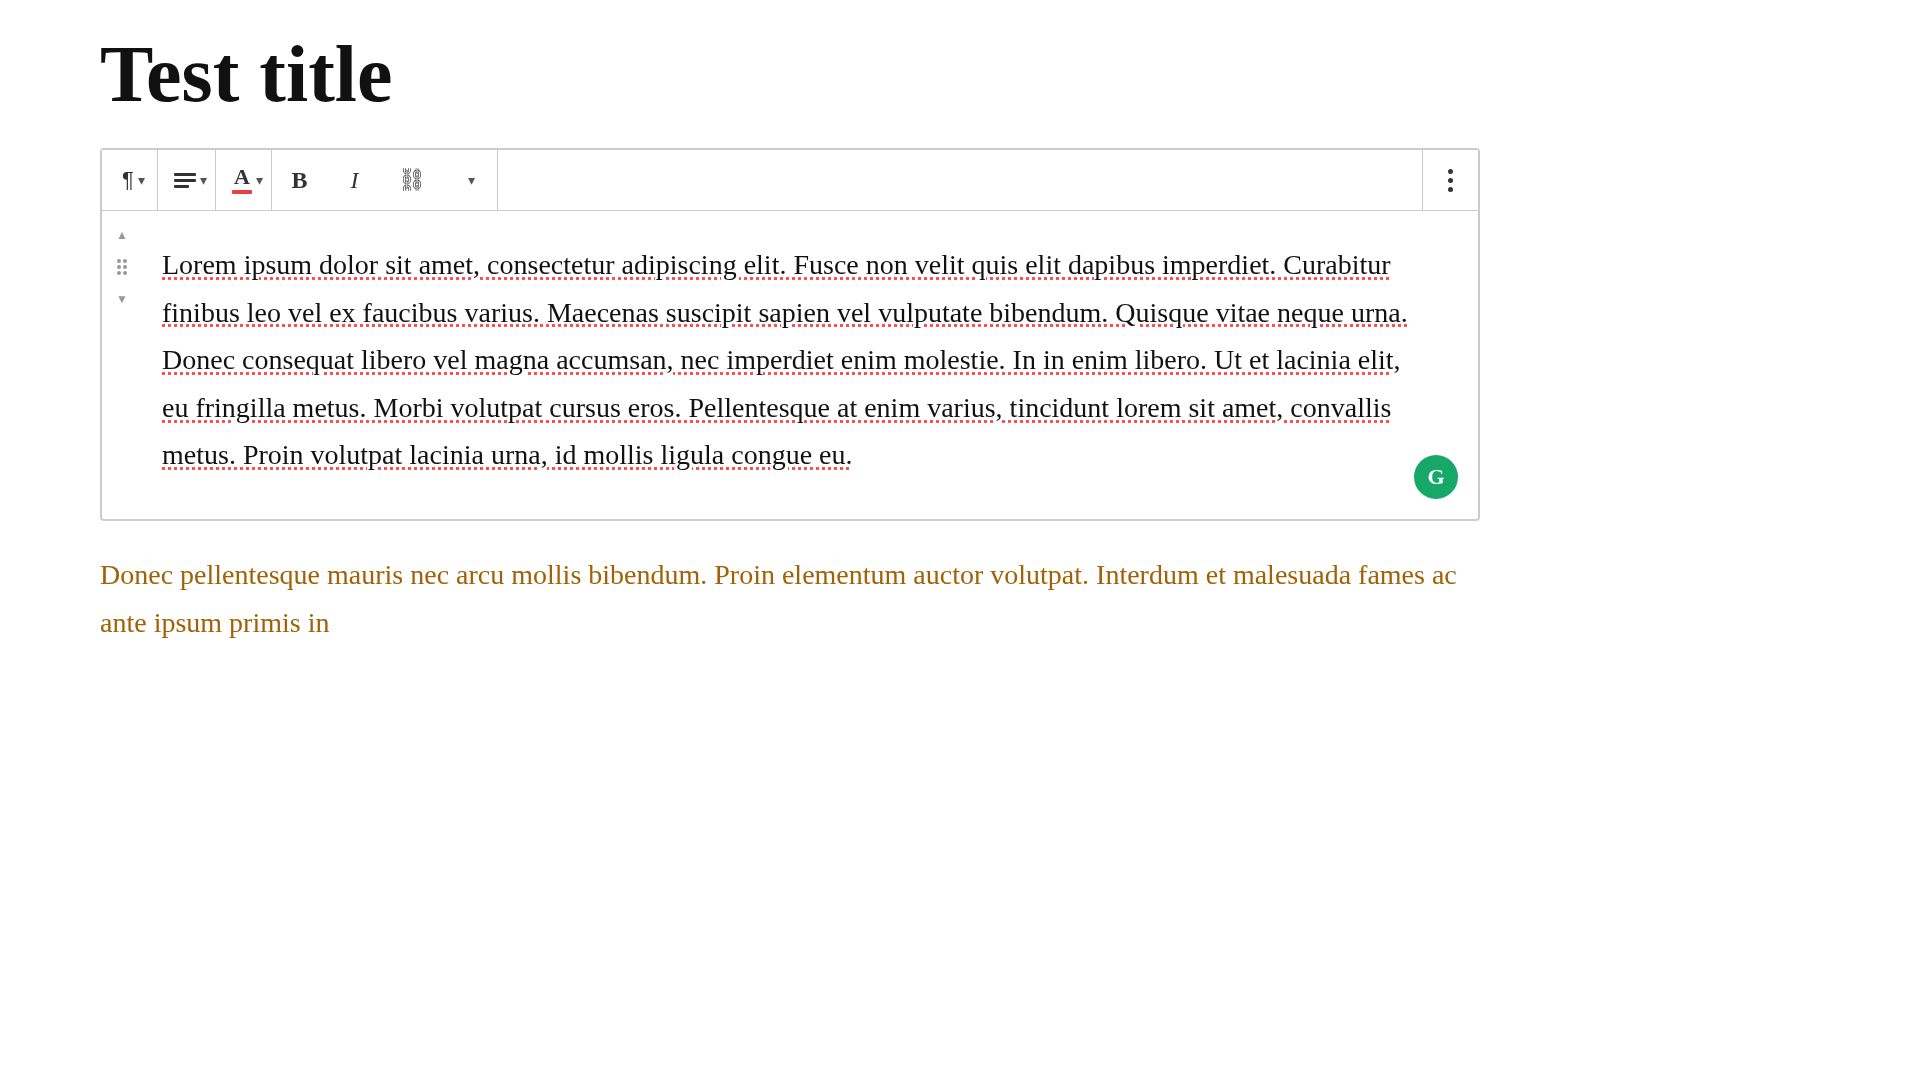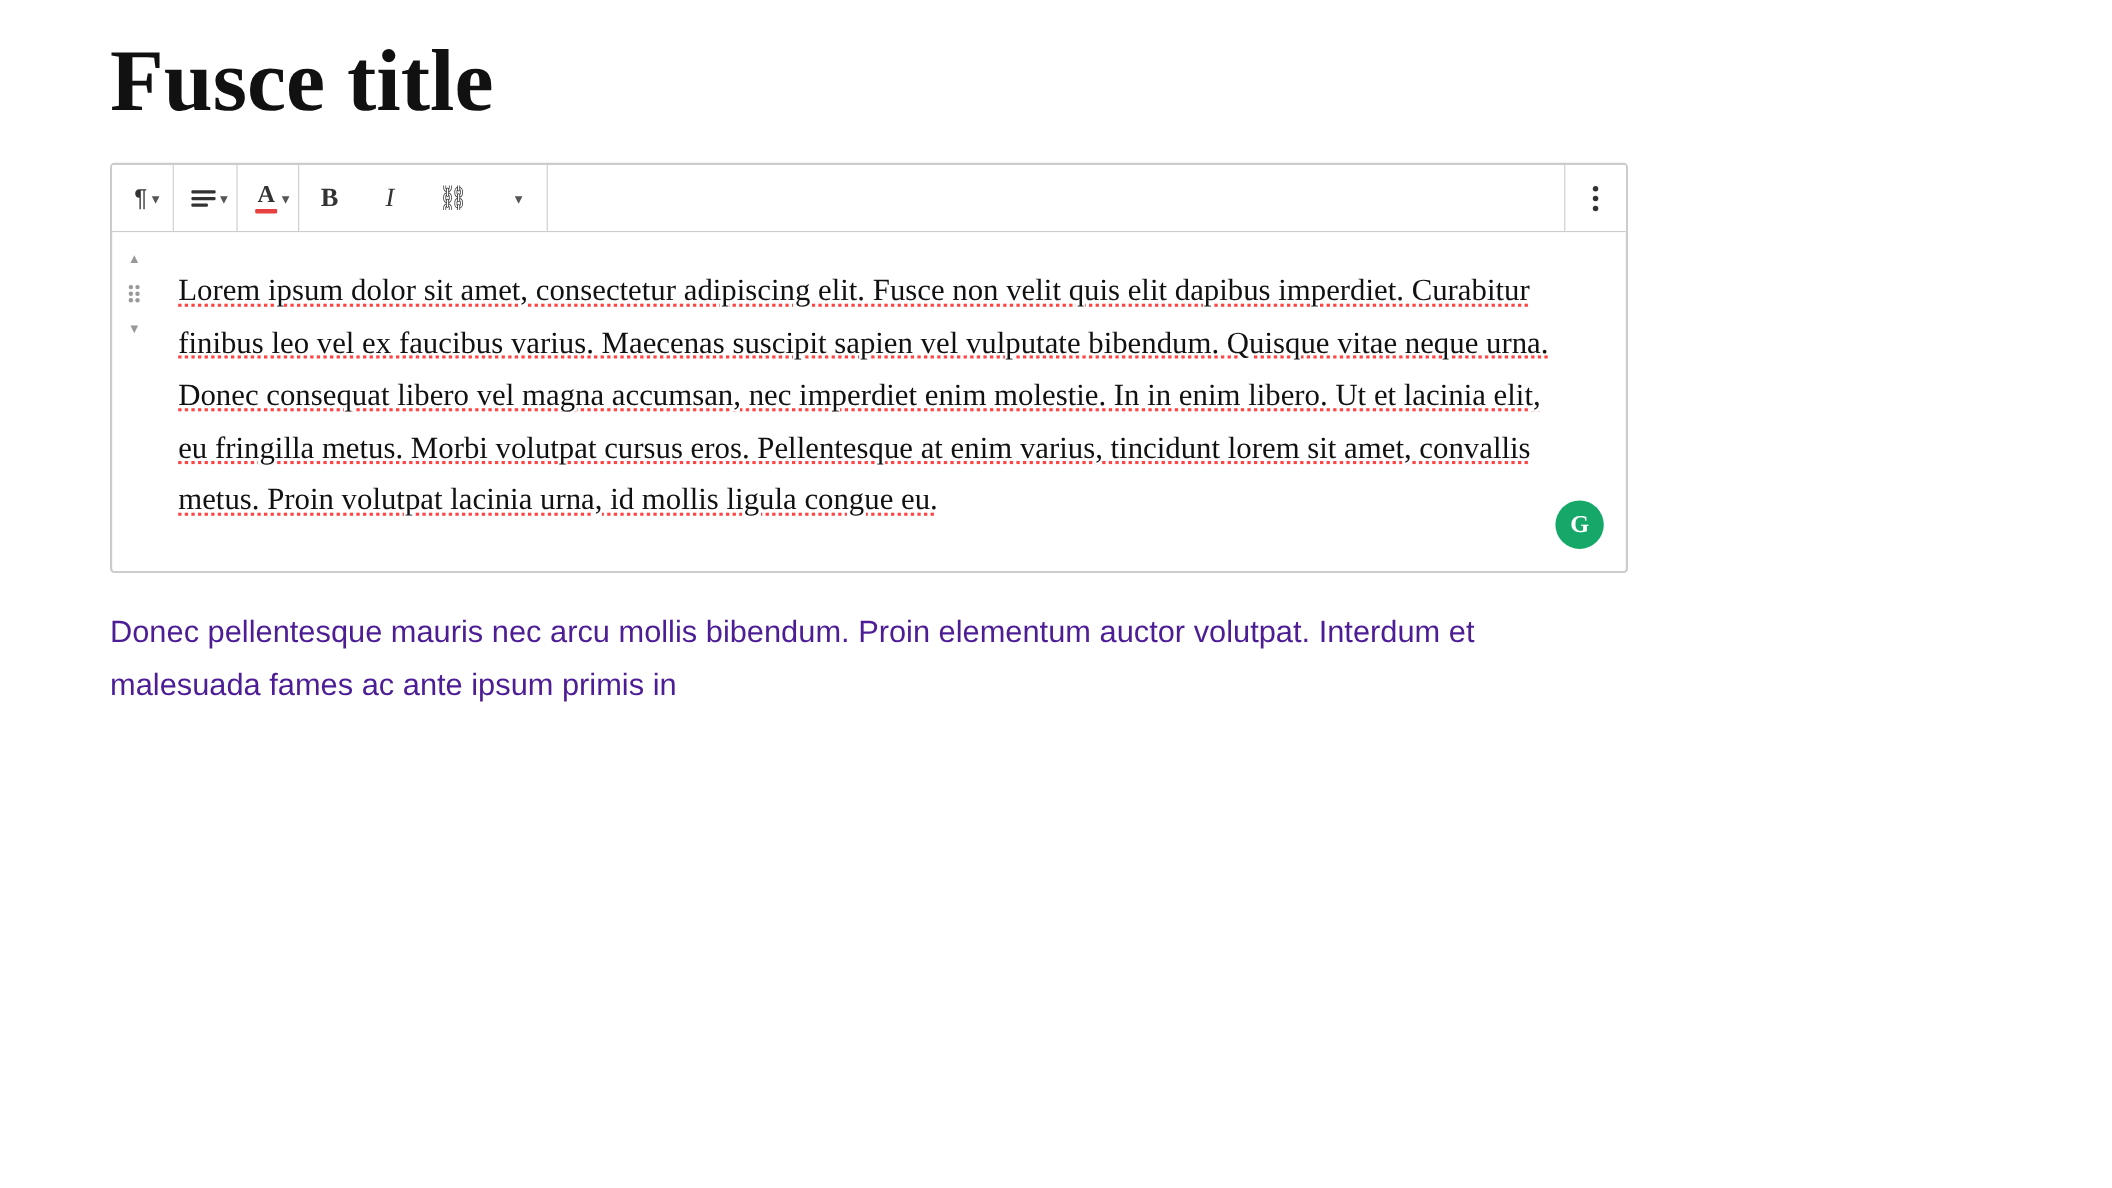--- a/index.html
+++ b/index.html
@@ -156,22 +156,22 @@
       font-size: 22px;
       font-weight: bold;
     }
 
     .below-editor {
       max-width: 1380px;
       margin-left: 40px;
       padding: 30px 0 0 0;
       font-size: 28px;
       line-height: 1.7;
-      color: #4c1d95;
-      font-family: Liberation Sans, sans-serif;
+      color: #a16207;
+      font-family: Liberation Serif, serif;
     }
 
     
     .para-symbol {
       font-size: 22px;
     }
 
     
     .align-icon-lines {
       display: flex;
@@ -251,21 +251,21 @@
 
     
     .arrow-down::before {
       content: '▼';
       font-size: 12px;
     }
   </style>
 </head>
 <body>
 
-<h1 class="page-title">Fusce title</h1>
+<h1 class="page-title">Test title</h1>
 
 <div class="editor-container">
 
   <div class="toolbar">
 
     <div class="toolbar-group">
       <button class="toolbar-btn with-arrow">
         <span class="para-symbol">¶</span>
         <span class="dropdown-arrow">▾</span>
       </button>

